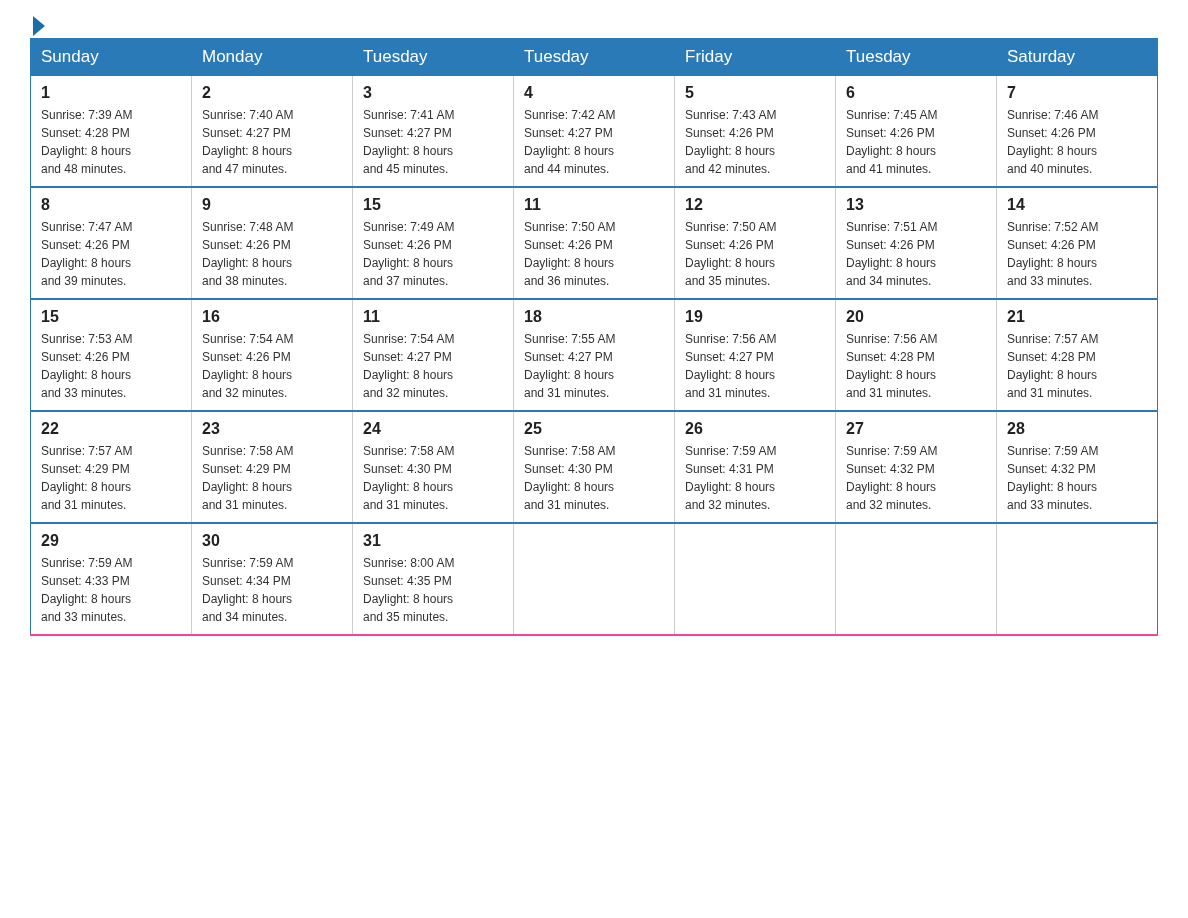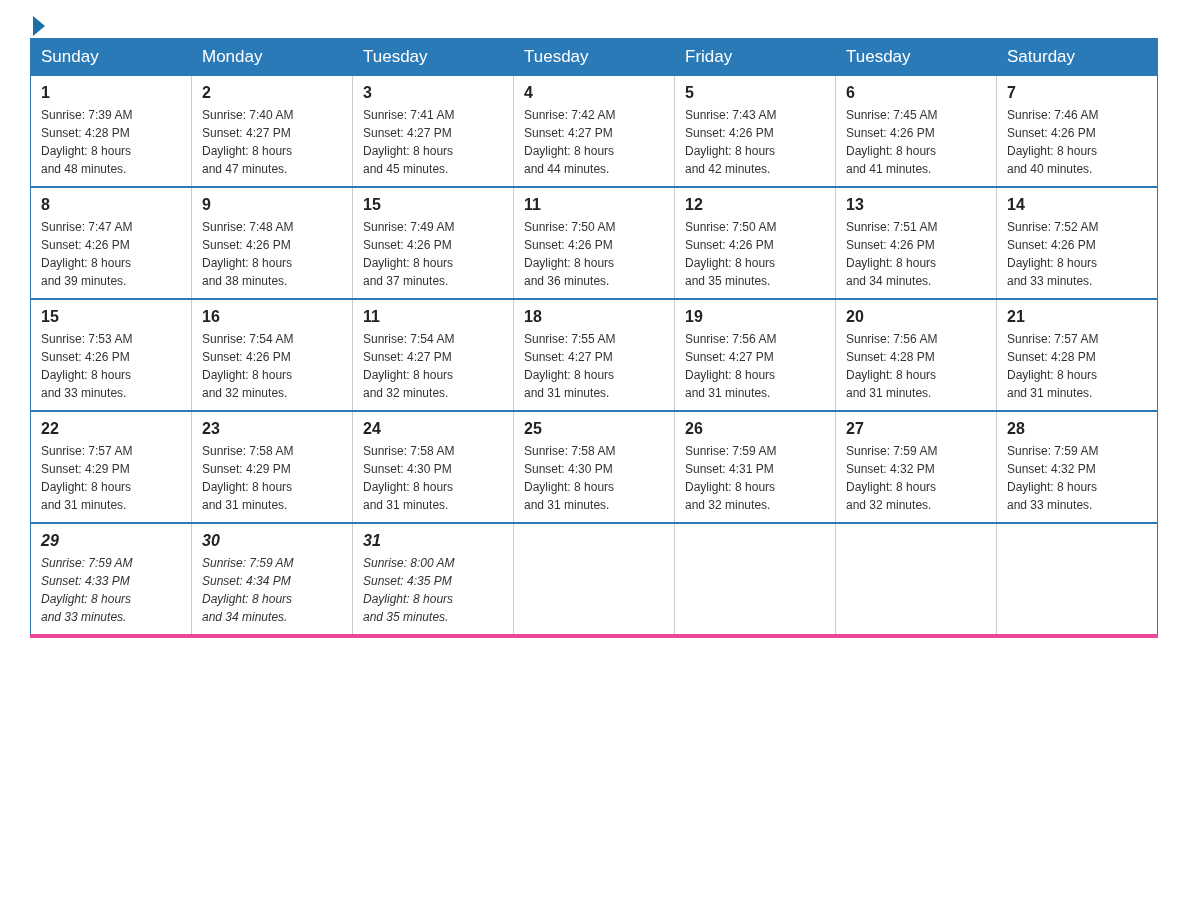--- a/index.html
+++ b/index.html
@@ -94,21 +94,21 @@
       color: #222;
       display: block;
       margin-bottom: 4px;
     }
     .day-info {
       font-size: 12px;
       color: #333;
       line-height: 1.5;
     }
     .empty-cell { background: #fff; }
-    tbody tr:last-child td { border-bottom: 4px solid #ec4899; font-style: italic; }
+    tbody tr:last-child td { border-bottom: 2px solid #ec4899; }
   </style>
 </head>
 <body>
 
 <div class="header">
   <div class="logo">
     <div class="logo-text">
       <span class="logo-general"></span>
       <div class="logo-arrow"></div>
     </div>

